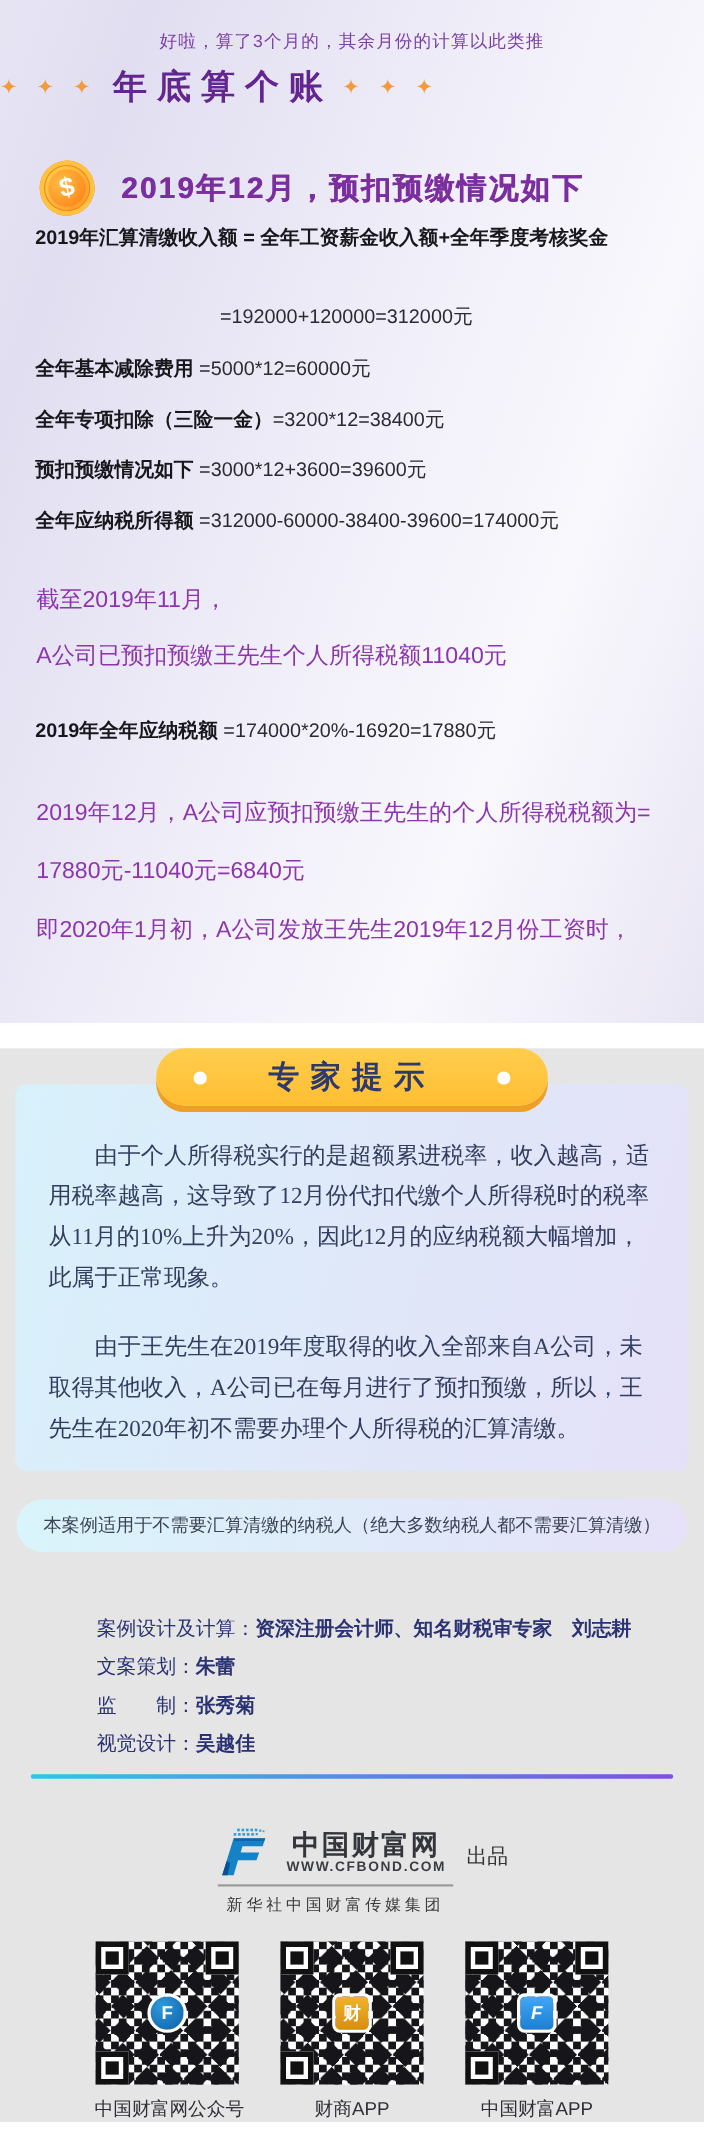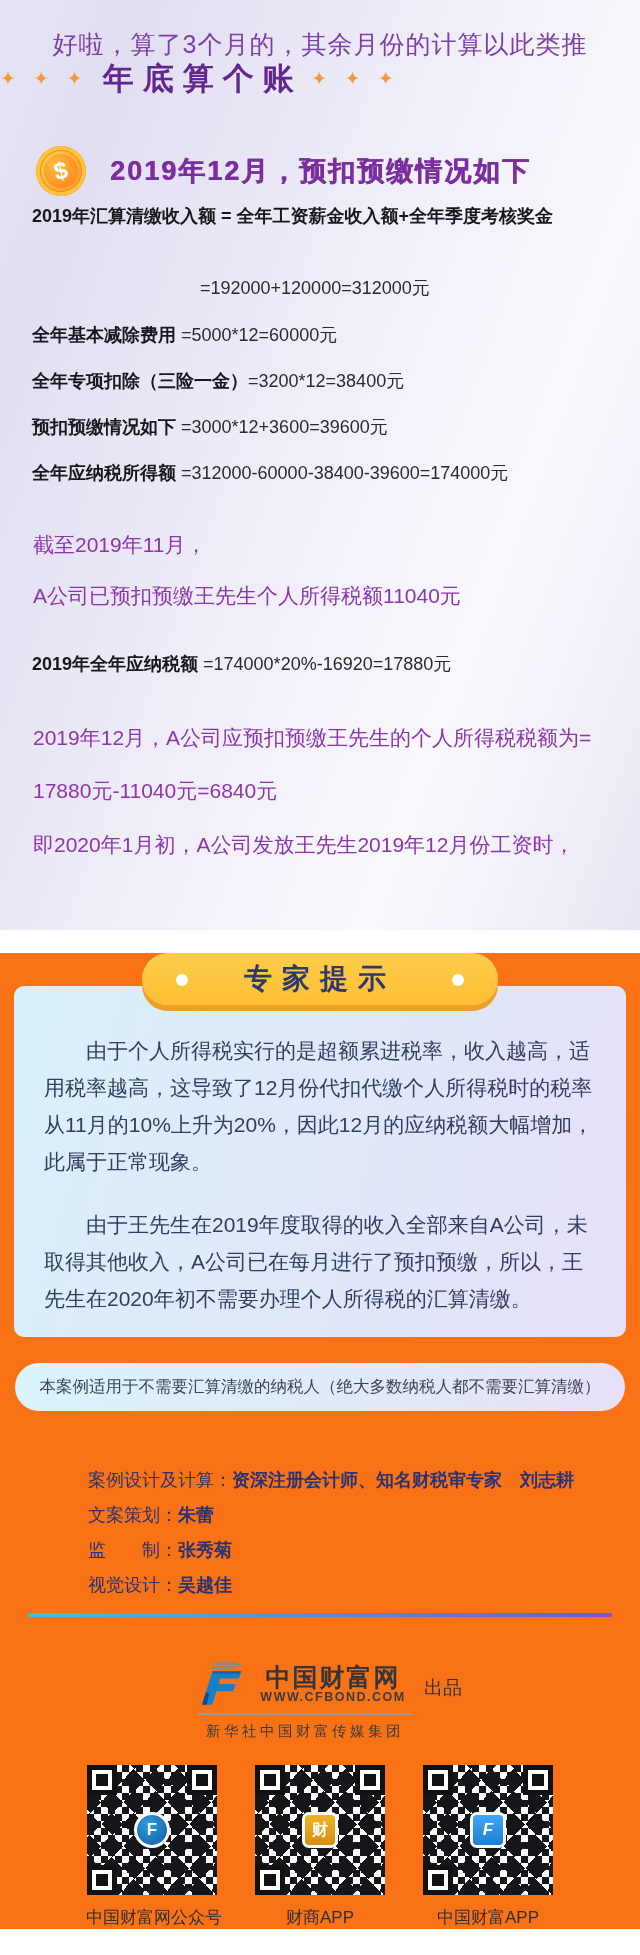--- a/index.html
+++ b/index.html
@@ -7,21 +7,21 @@
     width:640px;height:1955px;overflow:hidden;background:#ffffff;
     font-family:"Liberation Sans","DejaVu Sans",sans-serif;
     -webkit-font-smoothing:antialiased;
   }
   
   .hero{
     position:relative;width:640px;height:930px;
     background:linear-gradient(110deg,#e7e4f4 0%,#e1def1 14%,#efedf8 45%,#f9f8fd 72%,#e9e6f4 100%);
   }
   .intro-line{position:absolute;top:28px;left:0;right:0;text-align:center;
-    font-size:25px;color:#7b3fa5;letter-spacing:1px;}
+    font-size:16px;color:#7b3fa5;letter-spacing:1px;}
   .title-row{position:absolute;top:58px;left:0;right:0;text-align:left;}
   .main-title{font-size:31px;font-weight:bold;color:#63258f;letter-spacing:9px;}
   .stars{font-size:19px;color:#f59a3c;letter-spacing:6px;vertical-align:4px;font-weight:bold;}
   .stars.left{margin-right:10px;}
   .stars.right{margin-left:4px;}
   .heading-row{position:absolute;top:146px;left:36px;display:flex;align-items:center;}
   .coin{position:relative;width:50px;height:50px;border-radius:50%;flex:0 0 50px;
     background:linear-gradient(145deg,#ffd24a 10%,#ff9726 90%);
     box-shadow:inset 0 0 0 4px #ffc341, inset 0 0 0 5px #f08a1d;
     transform:rotate(-12deg);}
@@ -35,31 +35,31 @@
   .row .lbl{font-weight:bold;color:#17171c;}
   .r1{top:204px;font-weight:bold;color:#17171c;}
   .r1b{top:276px;left:200px;}
   .r2{top:323px;} .r3{top:369px;} .r4{top:415px;} .r5{top:461px;text-align:center;}
   .purple{position:absolute;left:33px;font-size:21px;color:#8d35ac;white-space:nowrap;}
   .p1a{top:531px;} .p1b{top:582px;}
   .annual{top:652px;}
   .p2a{top:724px;} .p2b{top:777px;} .p2c{top:831px;}
   .p2d{top:884px;font-weight:bold;color:#7a1d9c;}
   
-  .white-section{background:#f97316;}
+  .white-section{background:#e5e5e5;}
   .expert-badge{position:relative;z-index:2;width:356px;height:52px;margin:23px auto 0;
     background:linear-gradient(#ffcd4c,#ffbe33);border-radius:29px;
     box-shadow:0 6px 0 #ef9f25;
     display:flex;align-items:center;justify-content:center;
     font-size:28px;font-weight:bold;color:#2d3a6b;letter-spacing:10px;}
   .badge-dot{position:absolute;top:21px;width:12px;height:12px;border-radius:50%;background:#fff;}
   .badge-dot.l{left:34px;} .badge-dot.r{right:34px;}
   .expert-panel{position:relative;margin:-19px 14px 0;border-radius:10px;
     background:linear-gradient(105deg,#d7f1fb 0%,#dfe9f9 45%,#e4e0f8 100%);
-    padding:46px 30px 20px;}
+    padding:46px 30px 20px;font-family:Liberation Serif, serif;}
   .expert-panel p{margin:0;font-size:21px;line-height:37px;color:#333d5e;text-indent:2em;}
   .expert-panel p + p{margin-top:26px;}
   .note-pill{margin:26px 15px 0;height:48px;border-radius:24px;
     background:linear-gradient(90deg,#d9f4fb,#e6e1f8);
     display:flex;align-items:center;justify-content:center;
     font-size:16.5px;color:#3c4354;white-space:nowrap;}
   .credits{margin:52px 0 0 88px;font-size:18px;line-height:35px;color:#2b3273;}
   .credits .val{font-weight:bold;}
   .divider{height:4px;margin:10px 28px 0;border-radius:2px;
     background:linear-gradient(90deg,#2bc8e8,#7f4fe3);}

